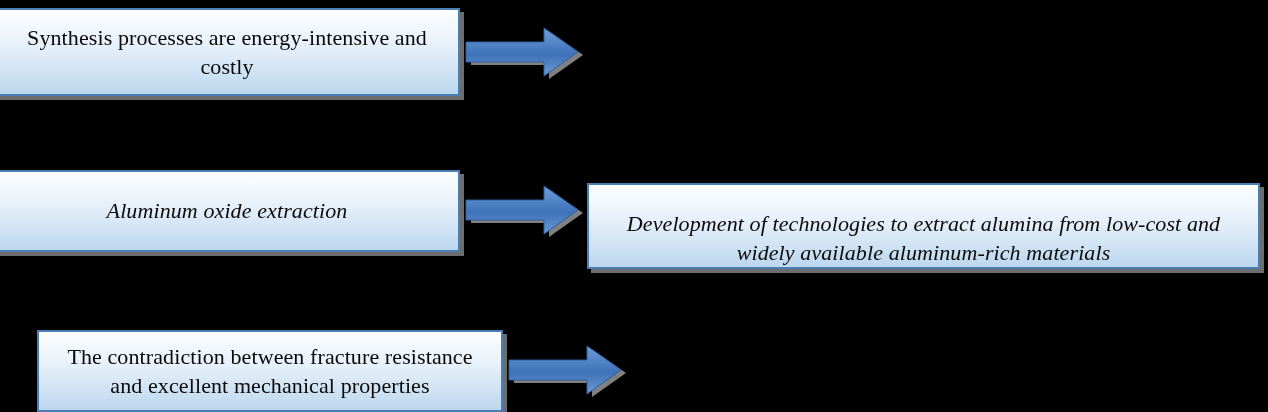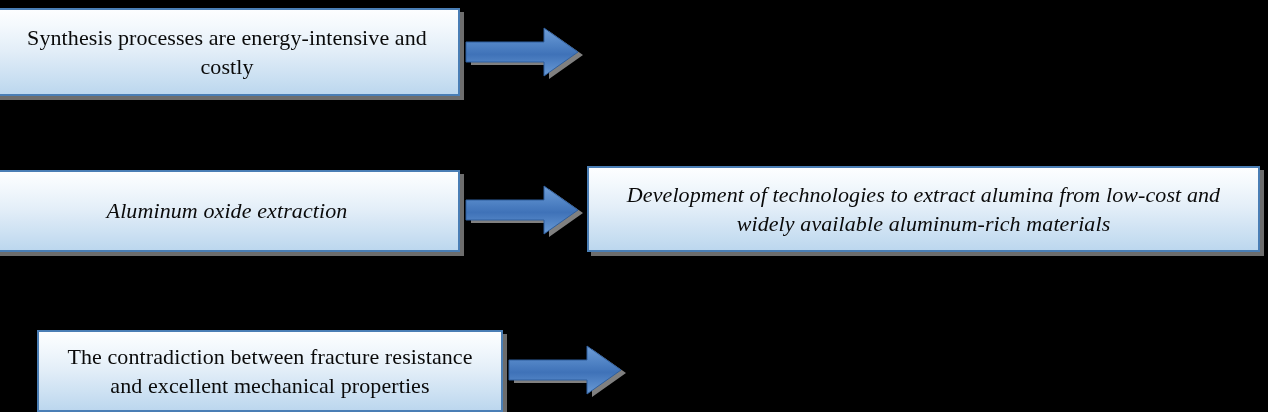--- a/index.html
+++ b/index.html
@@ -69,21 +69,21 @@
   }
   .box-right {
     left: 587px;
     width: 673px;
   }
 
   
   .row-1 .box-left  { top: 8px;  height: 88px; }
   .row-1 .box-right { top: 4px;  height: 96px; }
   .row-2 .box-left  { top: 8px;  height: 82px; }
-  .row-2 .box-right { top: 4px;  height: 86px; }
+  .row-2 .box-right { top: 21px;  height: 86px; align-items: flex-end; }
   .row-3 .box-left  { top: 8px;  height: 82px; }
   .row-3 .box-right { top: 8px;  height: 80px; }
 
   
   .arrow {
     position: absolute;
     left: 462px;
     width: 124px;
     height: 60px;
   }

